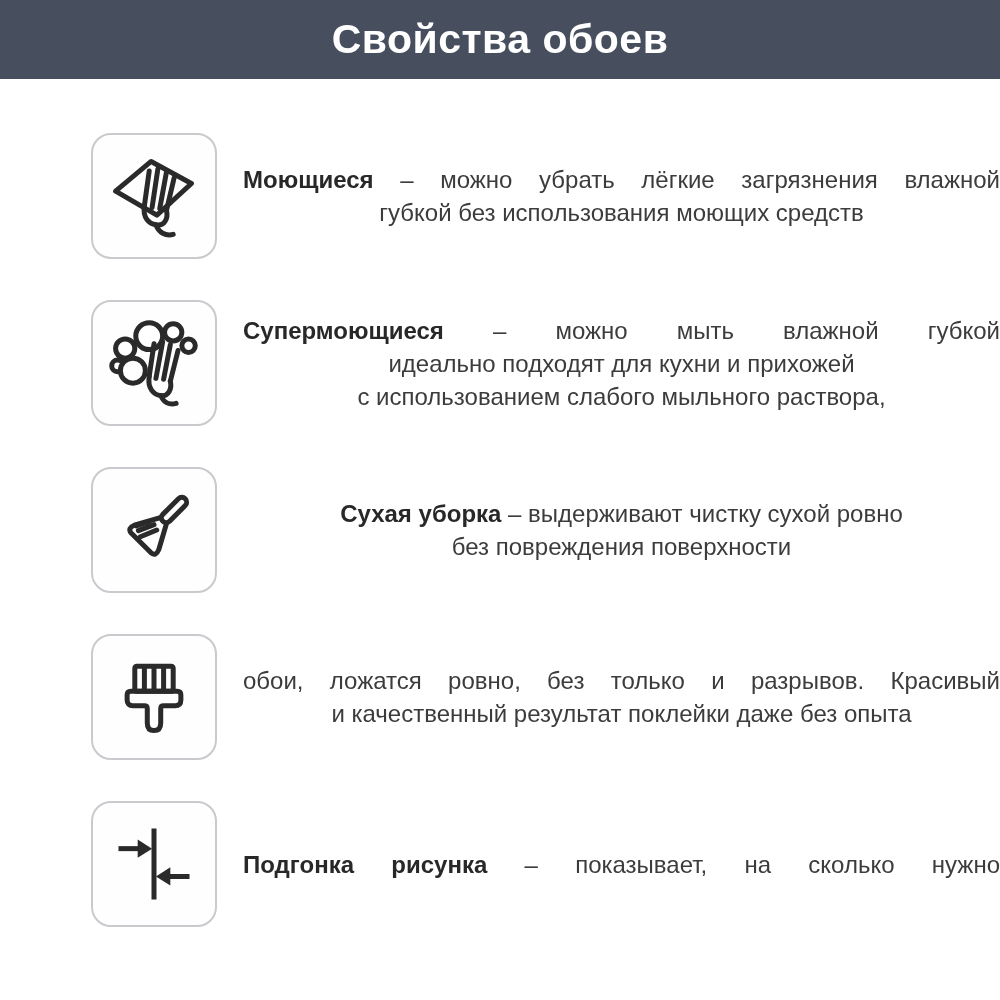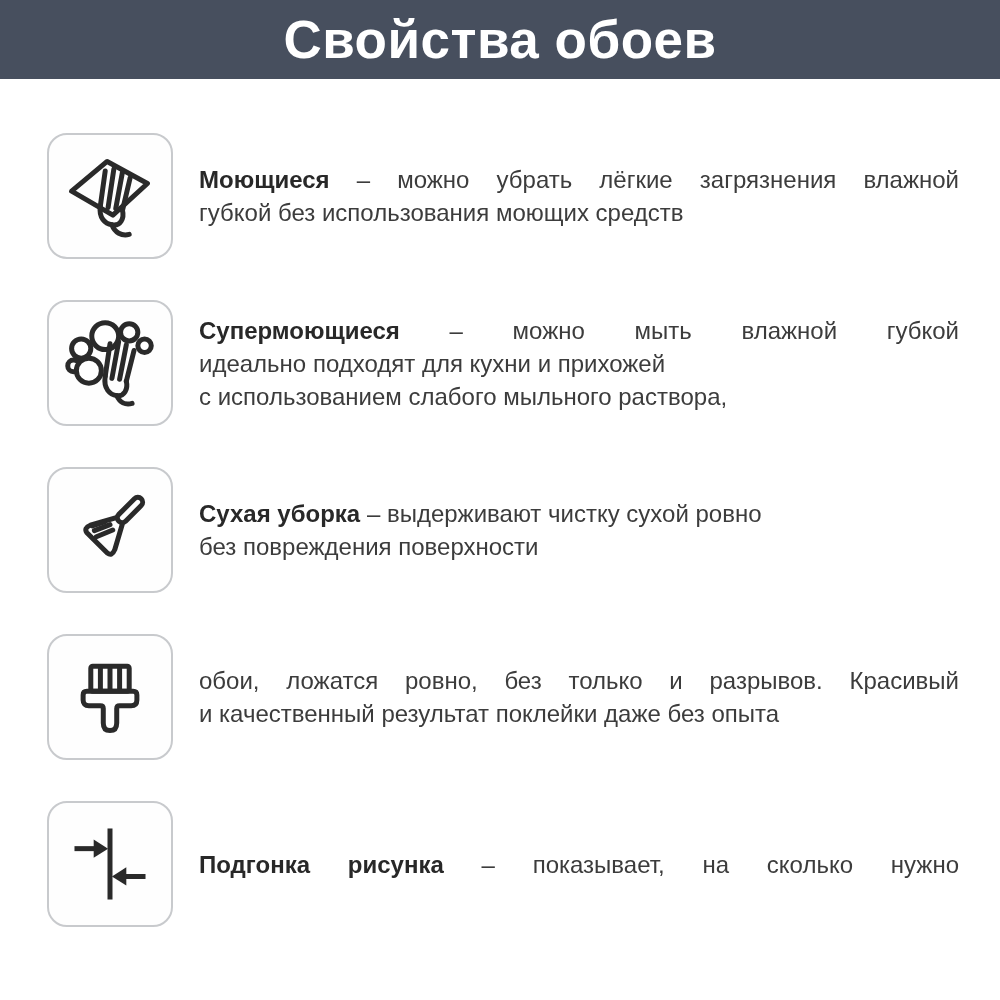--- a/index.html
+++ b/index.html
@@ -9,25 +9,25 @@
     font-family: "Liberation Sans", "DejaVu Sans", sans-serif;
     overflow: hidden;
   }
   .header {
     height: 79px;
     background: #474f5e;
     display: flex; align-items: center; justify-content: center;
   }
   .header .title {
     color: #ffffff;
-    font-size: 53px;
+    font-size: 41px;
     font-weight: 700;
     letter-spacing: 0.5px;
   }
-  .content { padding-top: 54px; }
+  .content { padding-top: 54px; margin-left: 44px; }
   .row {
     display: flex; align-items: center;
     margin: 0 0 41px 47px;
   }
   .icon-box {
     box-sizing: border-box;
     width: 126px; height: 126px;
     flex: 0 0 auto;
     background: #fefefe;
     border: 2px solid #c8cacd;
@@ -45,21 +45,21 @@
   .fillix { fill: #2a2a2a; stroke: none; }
   .flat { stroke-linecap: butt; }
   .bubble { fill: #ffffff; }
   .text {
     margin-left: 26px;
     width: 760px;
     color: #3c3c3c;
     font-size: 24px;
     line-height: 33px;
   }
-  .line { text-align: left; }
+  .line { text-align: center; }
   .line b { font-weight: 700; color: #282828; }
   .stretch { text-align: justify; text-align-last: justify; }
 </style>
 </head>
 <body>
 
 <div class="header">
   <div class="title">Свойства обоев</div>
 </div>
 

